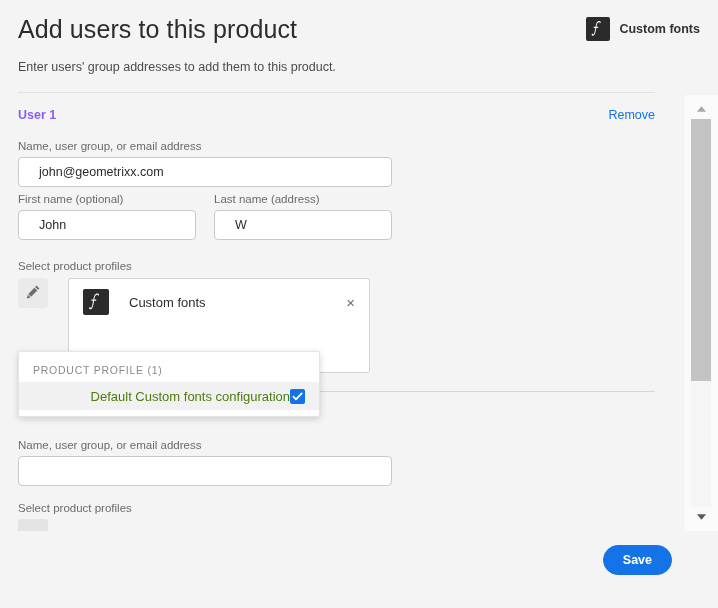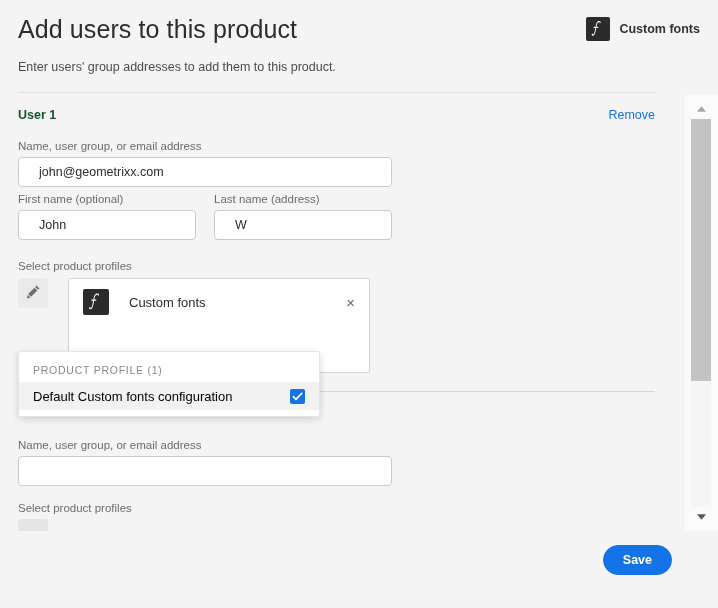--- a/index.html
+++ b/index.html
@@ -92,21 +92,21 @@
     height: 436px;
     overflow: hidden;
   }
 
   .user-block { position: absolute; left: 0; width: 684px; }
 
   .user-heading {
     position: absolute;
     font-size: 12.5px;
     font-weight: bold;
-    color: #14532d;
+    color: #8b5cf6;
     text-align: right;
   }
   .remove-link {
     position: absolute;
     right: 29px;
     font-size: 12.5px;
     color: #1473e6;
     cursor: pointer;
     text-decoration: none;
     margin-left: 44px;
@@ -217,23 +217,24 @@
   .popup-option {
     display: flex;
     align-items: center;
     height: 28px;
     padding: 0 14px;
     background: #f1f1f1;
     cursor: pointer;
   }
   .popup-option-label {
     font-size: 13px;
-    color: #000000;
+    color: #4d7c0f;
     flex: 1 1 auto;
     white-space: nowrap;
+    text-align: right;
   }
   .checkbox {
     width: 15px;
     height: 15px;
     border-radius: 2px;
     background: #1473e6;
     display: flex;
     align-items: center;
     justify-content: center;
     flex: 0 0 auto;

